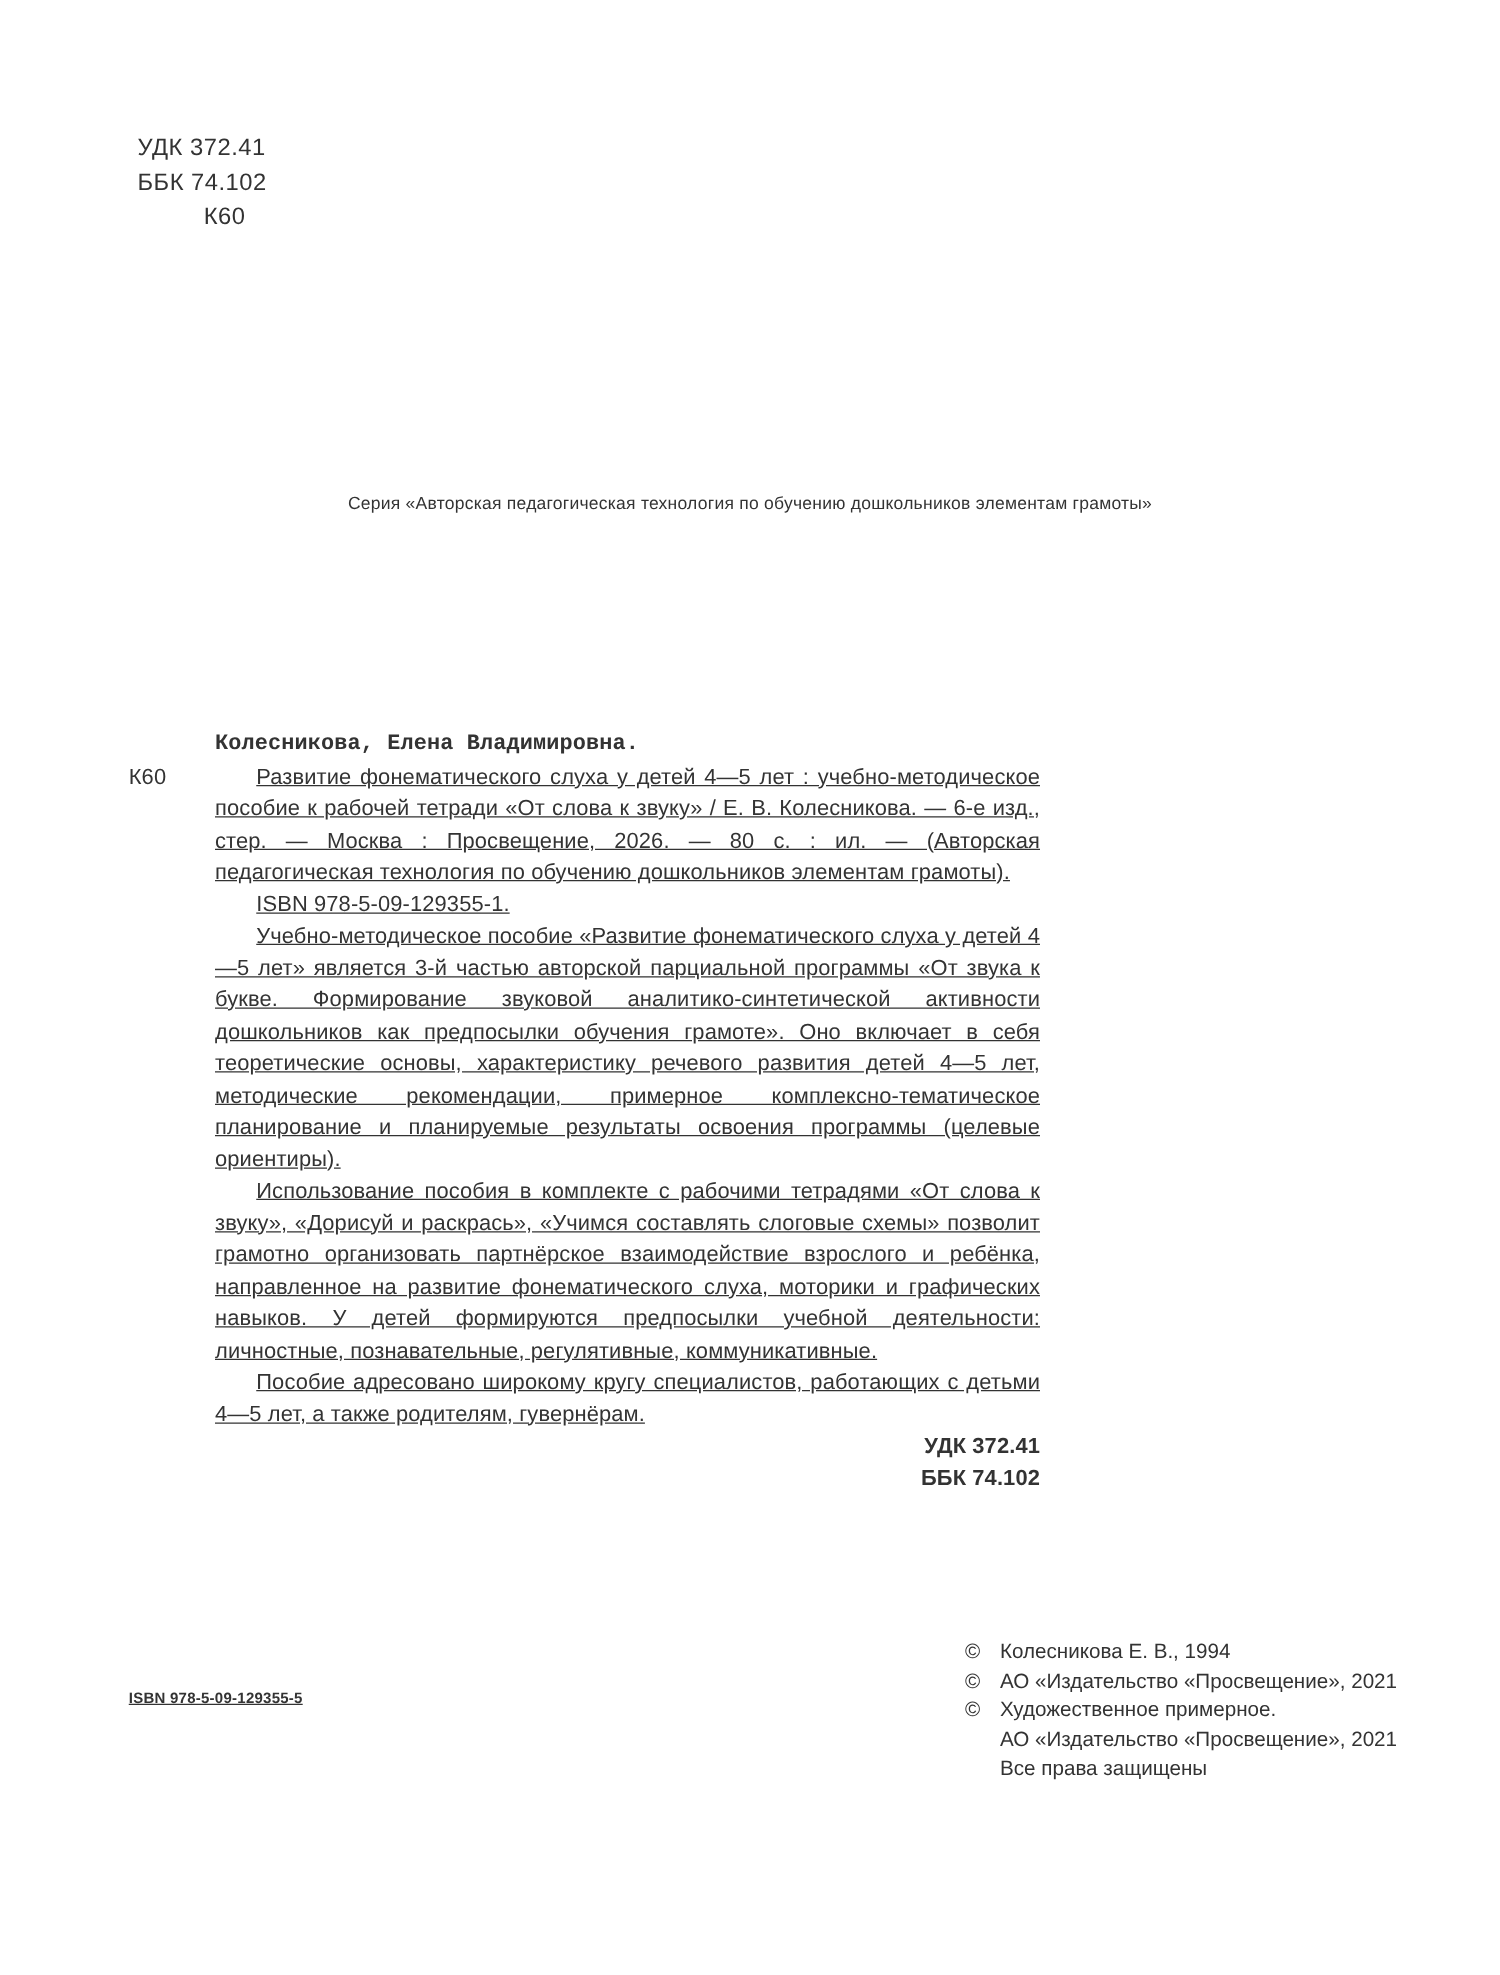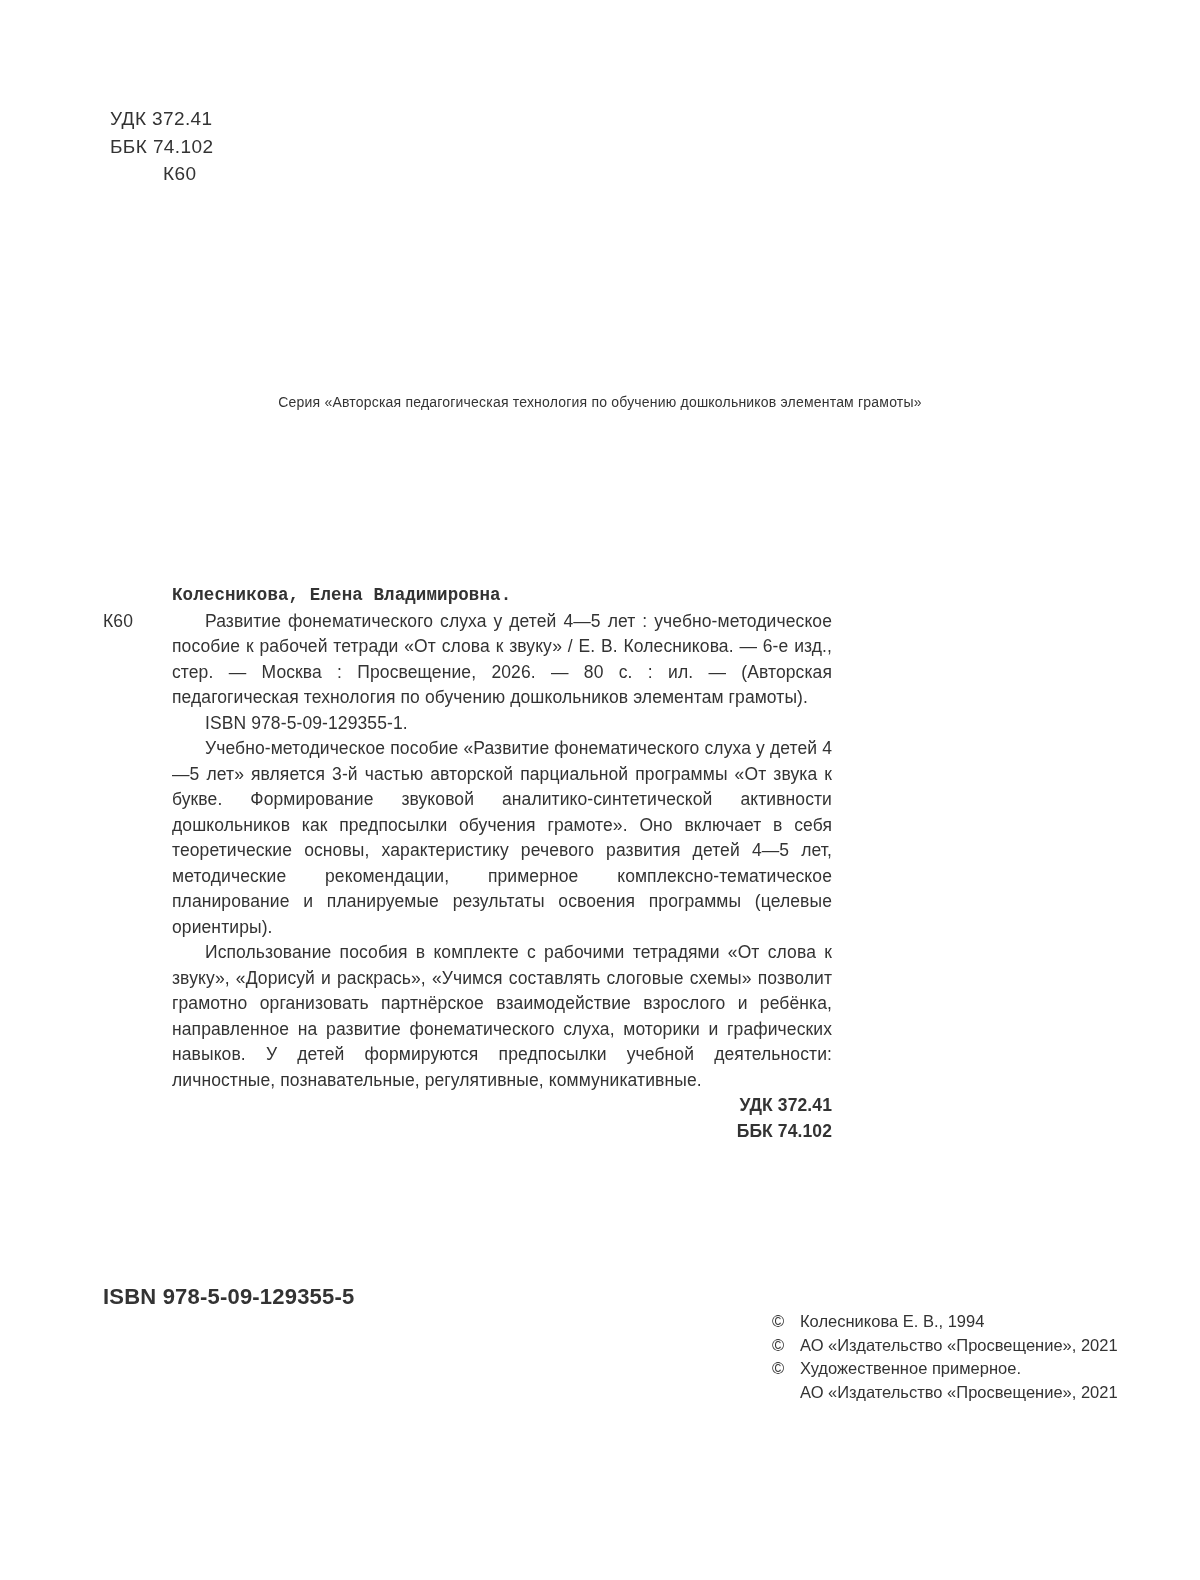--- a/index.html
+++ b/index.html
@@ -55,39 +55,41 @@
   .main-block p {
     margin: 0;
   }
   .author {
     font-weight: 700;
     text-align: left;
     font-family: Liberation Mono, monospace;
   }
   .para {
     text-indent: 33px;
+    text-decoration: underline;
   }
   .k60-margin {
     position: absolute;
     left: -69px;
     top: 25.5px;
   }
   .codes-right {
     text-align: right;
     font-weight: 700;
   }
 
   
   .isbn-bottom {
     position: absolute;
     left: 103px;
-    top: 1284px;
-    font-size: 22px;
+    top: 1351px;
+    font-size: 12px;
     font-weight: 700;
     letter-spacing: 0.2px;
+    text-decoration: underline;
   }
 
   
   .copyright {
     position: absolute;
     left: 772px;
     top: 1310px;
     width: 380px;
     font-size: 16.5px;
     line-height: 23.5px;
@@ -116,20 +118,21 @@
 
   <div class="series">Серия «Авторская педагогическая технология по обучению дошкольников элементам грамоты»</div>
 
   <div class="main-block">
     <div class="k60-margin">К60</div>
     <p class="author">Колесникова, Елена Владимировна.</p>
     <p class="para">Развитие фонематического слуха у детей 4—5 лет : учебно-методическое пособие к рабочей тетради «От слова к звуку» / Е. В. Колесникова. — 6-е изд., стер. — Москва : Просвещение, 2026. — 80 с. : ил. — (Авторская педагогическая технология по обучению дошкольников элементам грамоты).</p>
     <p class="para">ISBN 978-5-09-129355-1.</p>
     <p class="para">Учебно-методическое пособие «Развитие фонематического слуха у детей 4—5 лет» является 3-й частью авторской парциальной программы «От звука к букве. Формирование звуковой аналитико-синтетической активности дошкольников как предпосылки обучения грамоте». Оно включает в себя теоретические основы, характеристику речевого развития детей 4—5 лет, методические рекомендации, примерное комплексно-тематическое планирование и планируемые результаты освоения программы (целевые ориентиры).</p>
     <p class="para">Использование пособия в комплекте с рабочими тетрадями «От слова к звуку», «Дорисуй и раскрась», «Учимся составлять слоговые схемы» позволит грамотно организовать партнёрское взаимодействие взрослого и ребёнка, направленное на развитие фонематического слуха, моторики и графических навыков. У детей формируются предпосылки учебной деятельности: личностные, познавательные, регулятивные, коммуникативные.</p>
+    <p class="para">Пособие адресовано широкому кругу специалистов, работающих с детьми 4—5 лет, а также родителям, гувернёрам.</p>
     <p class="codes-right">УДК 372.41</p>
     <p class="codes-right">ББК 74.102</p>
   </div>
 
   <div class="isbn-bottom">ISBN 978-5-09-129355-5</div>
 
   <div class="copyright">
     <div class="c-row">
       <span class="c-mark">©</span>
       <span class="c-text">Колесникова Е. В., 1994</span>
@@ -139,15 +142,19 @@
       <span class="c-text">АО «Издательство «Просвещение», 2021</span>
     </div>
     <div class="c-row">
       <span class="c-mark">©</span>
       <span class="c-text">Художественное примерное.</span>
     </div>
     <div class="c-row">
       <span class="c-mark"></span>
       <span class="c-text">АО «Издательство «Просвещение», 2021</span>
     </div>
+    <div class="c-row">
+      <span class="c-mark"></span>
+      <span class="c-text">Все права защищены</span>
+    </div>
   </div>
 
 </div>
 
 </body></html>

